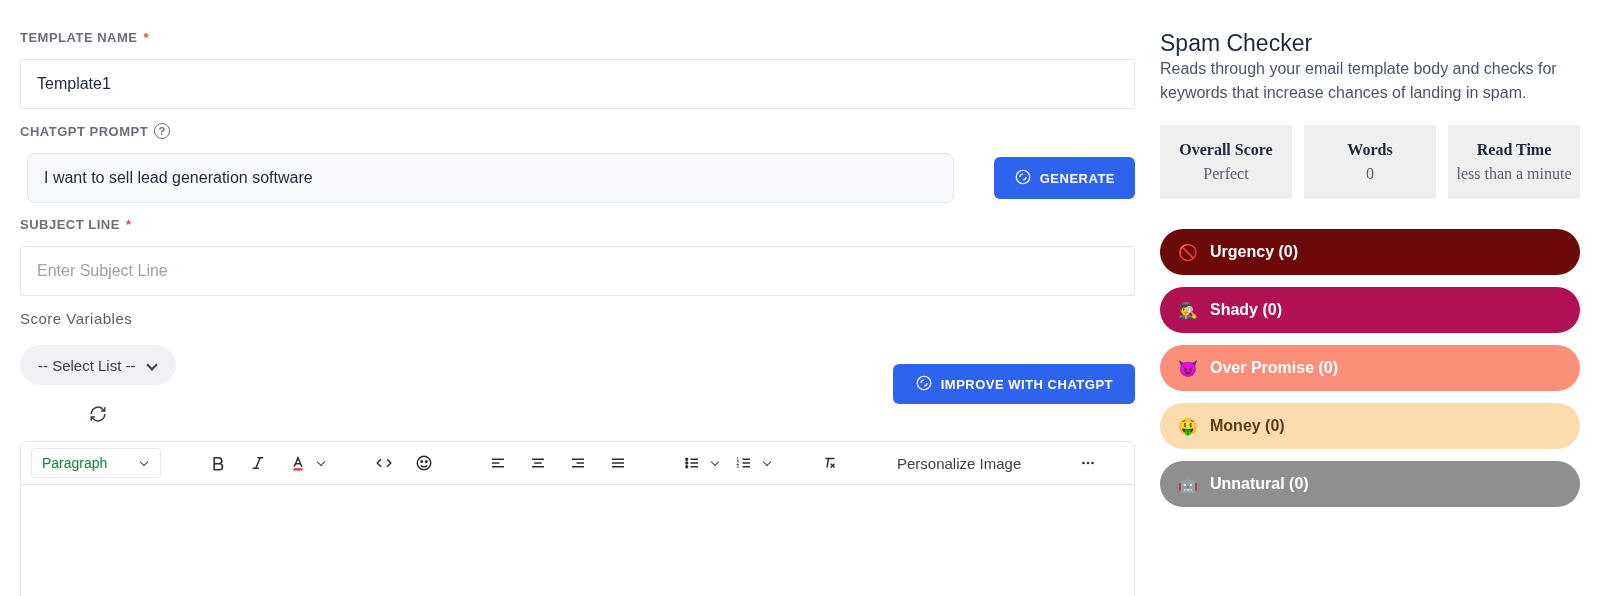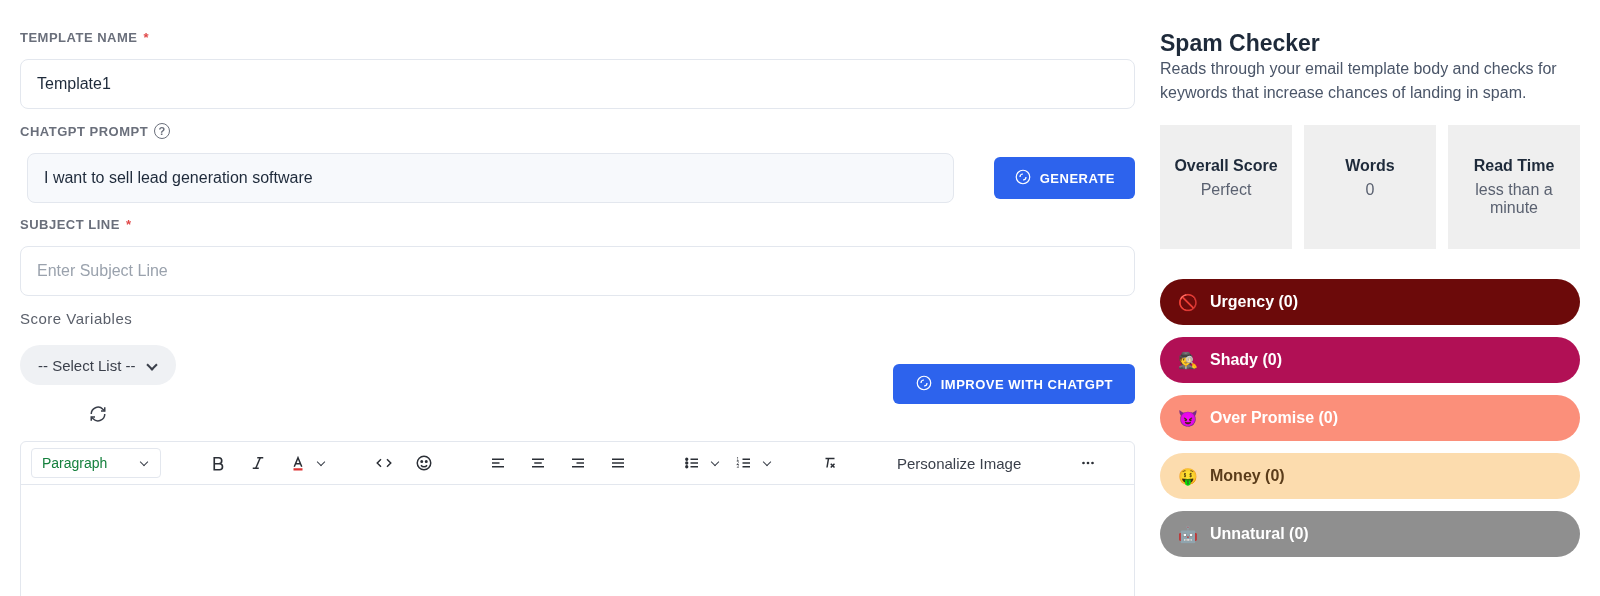--- a/index.html
+++ b/index.html
@@ -55,21 +55,21 @@
   .req{color:var(--required);font-weight:700;}
   .help-circle{
     width:16px;height:16px;border:1.5px solid #6a6f7b;border-radius:50%;
     display:inline-flex;align-items:center;justify-content:center;
     font-size:11px;color:#6a6f7b;font-weight:700;
   }
   
   .text-input{
     width:100%;
     border:1px solid var(--border);
-    border-radius:8px;
+    border-radius:3px;
     height:50px;
     padding:0 16px;
     font-size:16px;
     color:var(--text-dark);
     background:#fff;
   }
   .text-input::placeholder{color:#9aa2ad;}
   .prompt-row{display:flex;gap:40px;align-items:center;padding-left:7px;}
   .prompt-input{
     flex:1;
@@ -126,26 +126,26 @@
   }
   .tb-btn svg{width:18px;height:18px;}
   .tb-combo{display:inline-flex;align-items:center;gap:2px;}
   .mini-chev{width:10px;height:10px;display:inline-block;position:relative;}
   .mini-chev::before{content:"";position:absolute;left:1px;top:1px;width:5px;height:5px;border-right:1.5px solid #3a3f4a;border-bottom:1.5px solid #3a3f4a;transform:rotate(45deg);}
   .tb-text-btn{
     border:none;background:transparent;cursor:pointer;font-size:15px;color:#3a3f4a;padding:0 10px;height:30px;border-radius:4px;
   }
   .editor-body{min-height:140px;padding:12px;}
   
-  .sc-title{font-size:23px;font-weight:700;color:#1e2a3a;}
+  .sc-title{font-size:23px;font-weight:400;color:#1e2a3a;}
   .sc-desc{font-size:16px;color:#4a5568;line-height:1.5;}
   .metrics{display:flex;gap:12px;}
   .metric{
     flex:1;background:var(--panel-bg);border-radius:0;
-    padding:32px 8px;text-align:center;
+    padding:16px 8px;text-align:center;font-family:Liberation Serif, serif;
   }
   .metric .m-label{font-weight:700;font-size:16px;color:#1e2a3a;margin-bottom:6px;}
   .metric .m-value{font-size:16px;color:#5a6170;}
   .spam-cats{display:flex;flex-direction:column;gap:12px;margin-top:10px;}
   .pill-row{
     border-radius:24px;height:46px;display:flex;align-items:center;gap:12px;
     padding:0 18px;color:#fff;font-size:16px;font-weight:600;
   }
   .pill-ic{width:20px;height:20px;display:inline-flex;align-items:center;justify-content:center;font-size:16px;}
 </style>

